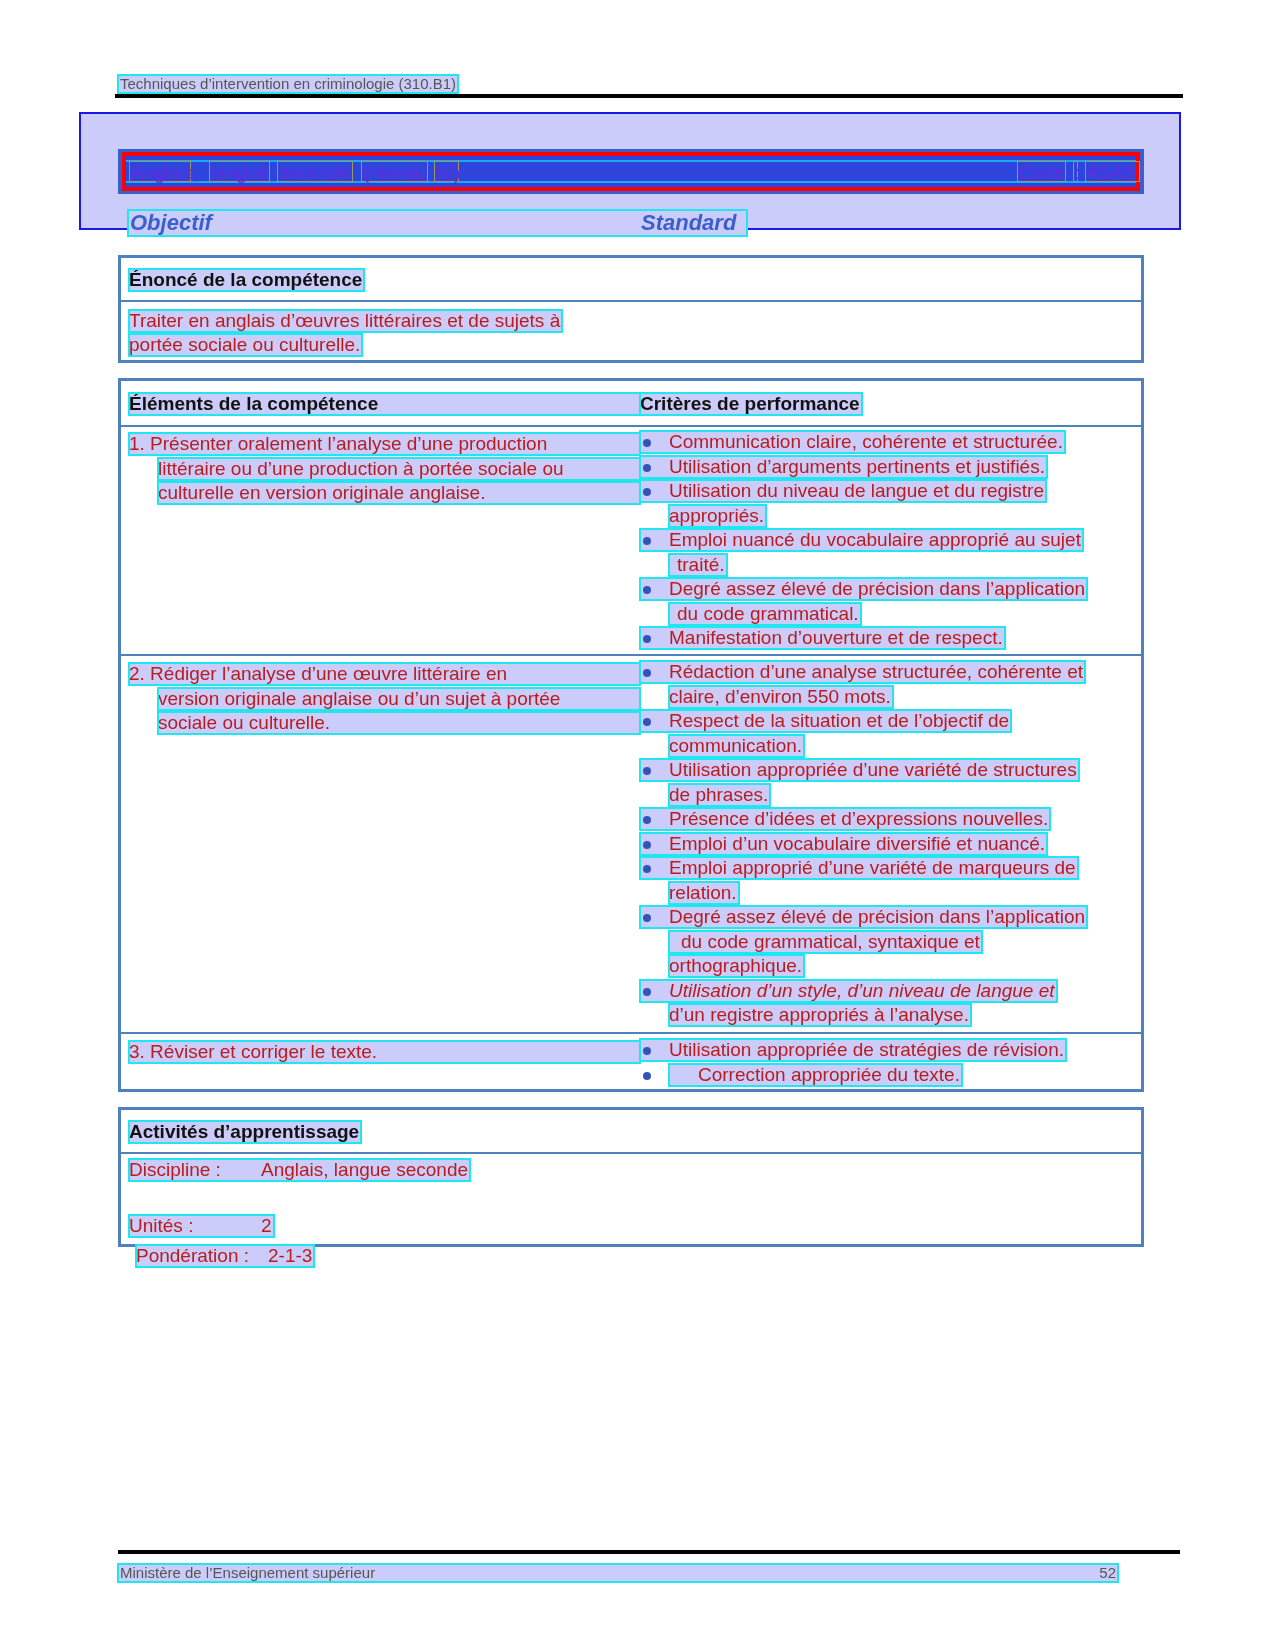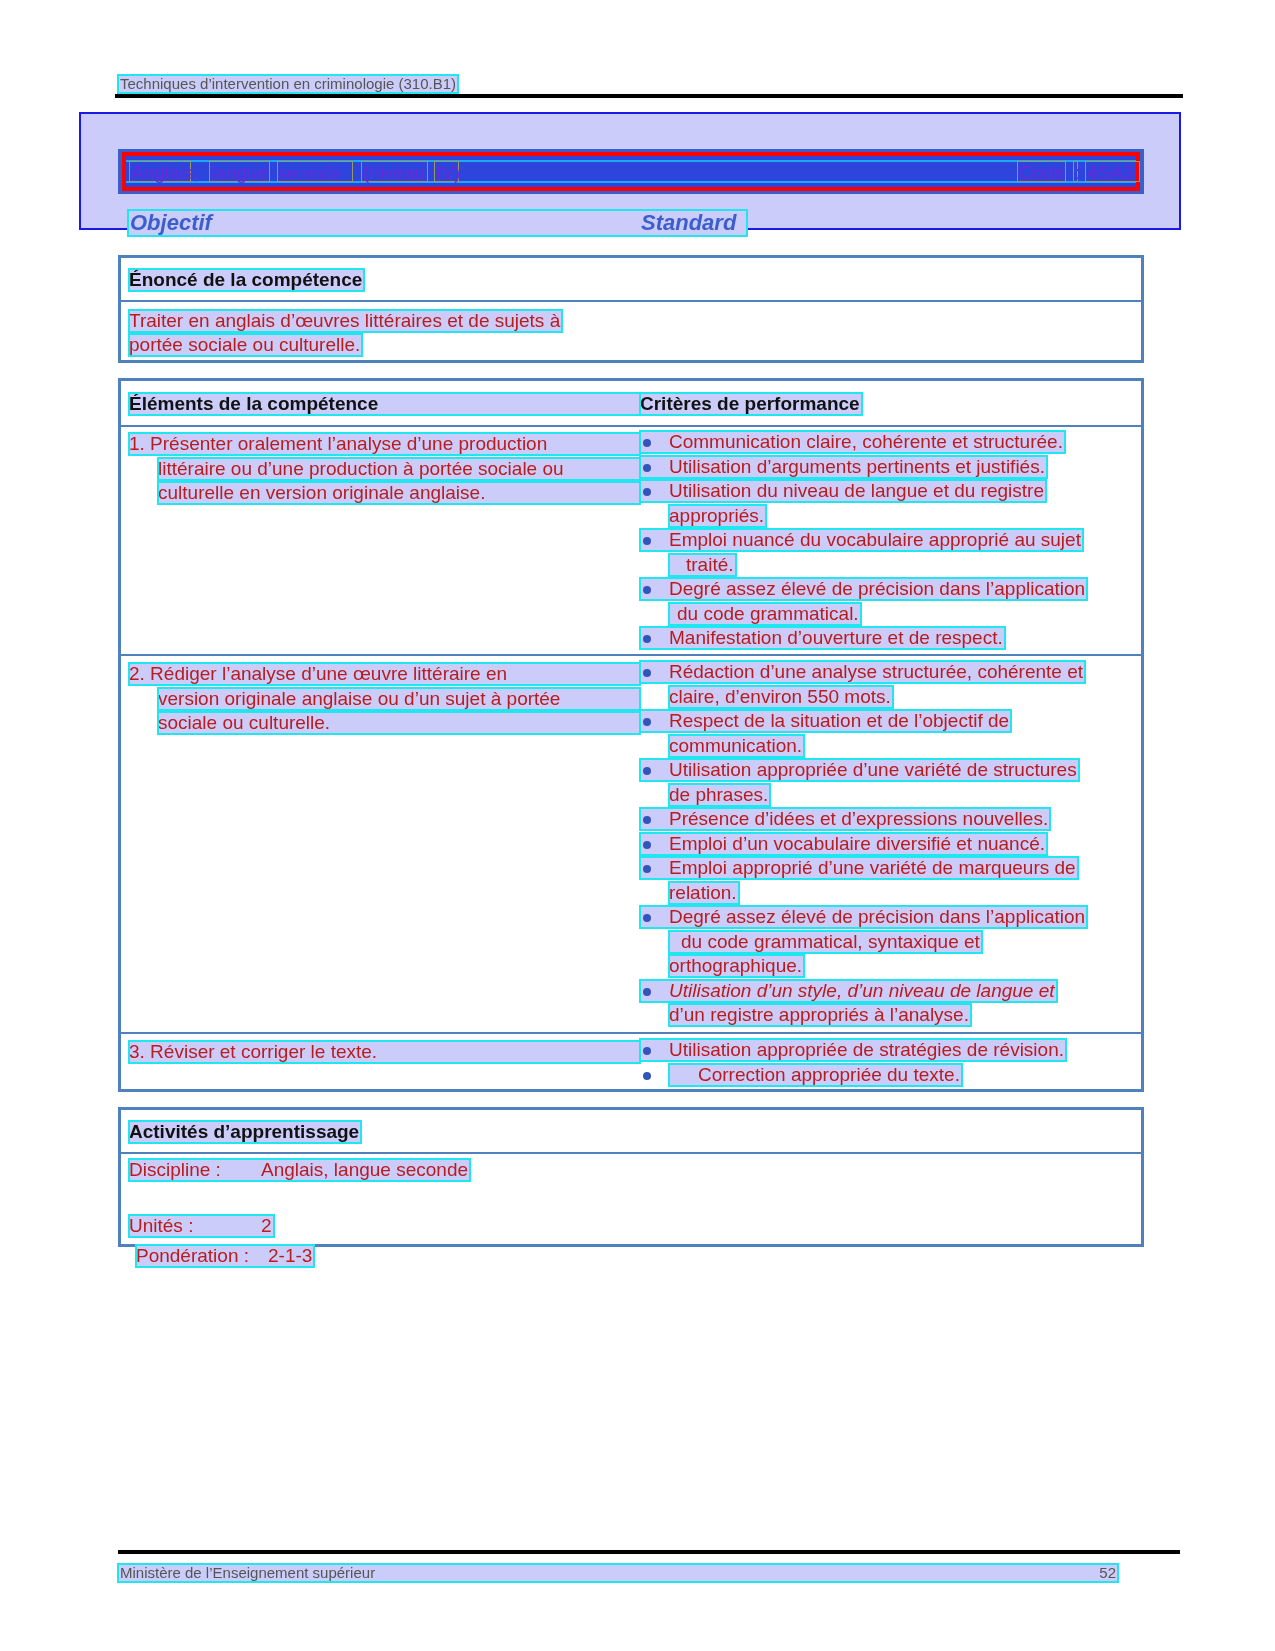--- a/index.html
+++ b/index.html
@@ -42,21 +42,21 @@
 <div id="hdr-title" class="abs hl">Techniques d’intervention en criminologie (310.B1)</div>
 <div id="hdr-rule" class="abs"></div>
 
 <div id="banner" class="abs"></div>
 <div id="banner-bar" class="abs"></div>
 <div id="banner-inner" class="abs"></div>
 <div id="banner-line" class="abs"></div>
 <div id="banner-words">
     <span class="bword" style="left: 129px; width: 62px;">Anglais,</span>
     <span class="bword" style="left: 209px; width: 61px;">langue</span>
-    <span class="bword" style="left: 277px; width: 76px; font-family: Liberation Serif, serif;">seconde</span>
+    <span class="bword" style="left: 277px; width: 76px;">seconde</span>
     <span class="bword" style="left: 361px; width: 67px;">(niveau</span>
     <span class="bword" style="left: 434px; width: 25px;">IV)</span>
   </div>
 <div id="code-words">
     <span class="bword" style="left: 1017px; width: 49px;">Code</span>
     <span class="bword" style="left: 1073px; width: 5px;">:</span>
     <span class="bword" style="left: 1085px; width: 55px;">4SA3</span>
   </div>
 
 <div id="col-obj" class="abs hl">
@@ -79,21 +79,21 @@
 
 <div id="elements-body">
     <div class="txt hl" style="left: 129px; top: 433px; width: 509px;">1.  Présenter oralement l’analyse d’une production</div>
     <div class="txt hl" style="left: 158px; top: 457.5px; width: 480px;">littéraire ou d’une production à portée sociale ou</div>
     <div class="txt hl" style="left: 158px; top: 482px; width: 480px;">culturelle en version originale anglaise.</div>
     <div class="txt hl" style="left: 640px; padding-left: 29px; top: 431px;">Communication claire, cohérente et structurée.</div>
     <div class="txt hl" style="left: 640px; padding-left: 29px; top: 455.5px;">Utilisation d’arguments pertinents et justifiés.</div>
     <div class="txt hl" style="left: 640px; padding-left: 29px; top: 480px;">Utilisation du niveau de langue et du registre</div>
     <div class="txt hl" style="left: 669px; padding-left: 0px; top: 504.5px;">appropriés.</div>
     <div class="txt hl" style="left: 640px; padding-left: 29px; top: 529px;">Emploi nuancé du vocabulaire approprié au sujet</div>
-    <div class="txt hl" style="left: 669px; padding-left: 17px; top: 553.5px;">traité.</div>
+    <div class="txt hl" style="left: 669px; padding-left: 8px; top: 553.5px;">traité.</div>
     <div class="txt hl" style="left: 640px; padding-left: 29px; top: 578px;">Degré assez élevé de précision dans l’application</div>
     <div class="txt hl" style="left: 669px; padding-left: 8px; top: 602.5px;">du code grammatical.</div>
     <div class="txt hl" style="left: 640px; padding-left: 29px; top: 627px;">Manifestation d’ouverture et de respect.</div>
     <div class="txt hl" style="left: 129px; top: 663px; width: 509px;">2.  Rédiger l’analyse d’une œuvre littéraire en</div>
     <div class="txt hl" style="left: 158px; top: 687.5px; width: 480px;">version originale anglaise ou d’un sujet à portée</div>
     <div class="txt hl" style="left: 158px; top: 712px; width: 480px;">sociale ou culturelle.</div>
     <div class="txt hl" style="left: 640px; padding-left: 29px; top: 661px;">Rédaction d’une analyse structurée, cohérente et</div>
     <div class="txt hl" style="left: 669px; padding-left: 0px; top: 685.5px;">claire, d’environ 550 mots.</div>
     <div class="txt hl" style="left: 640px; padding-left: 29px; top: 710px;">Respect de la situation et de l’objectif de</div>
     <div class="txt hl" style="left: 669px; padding-left: 0px; top: 734.5px;">communication.</div>

